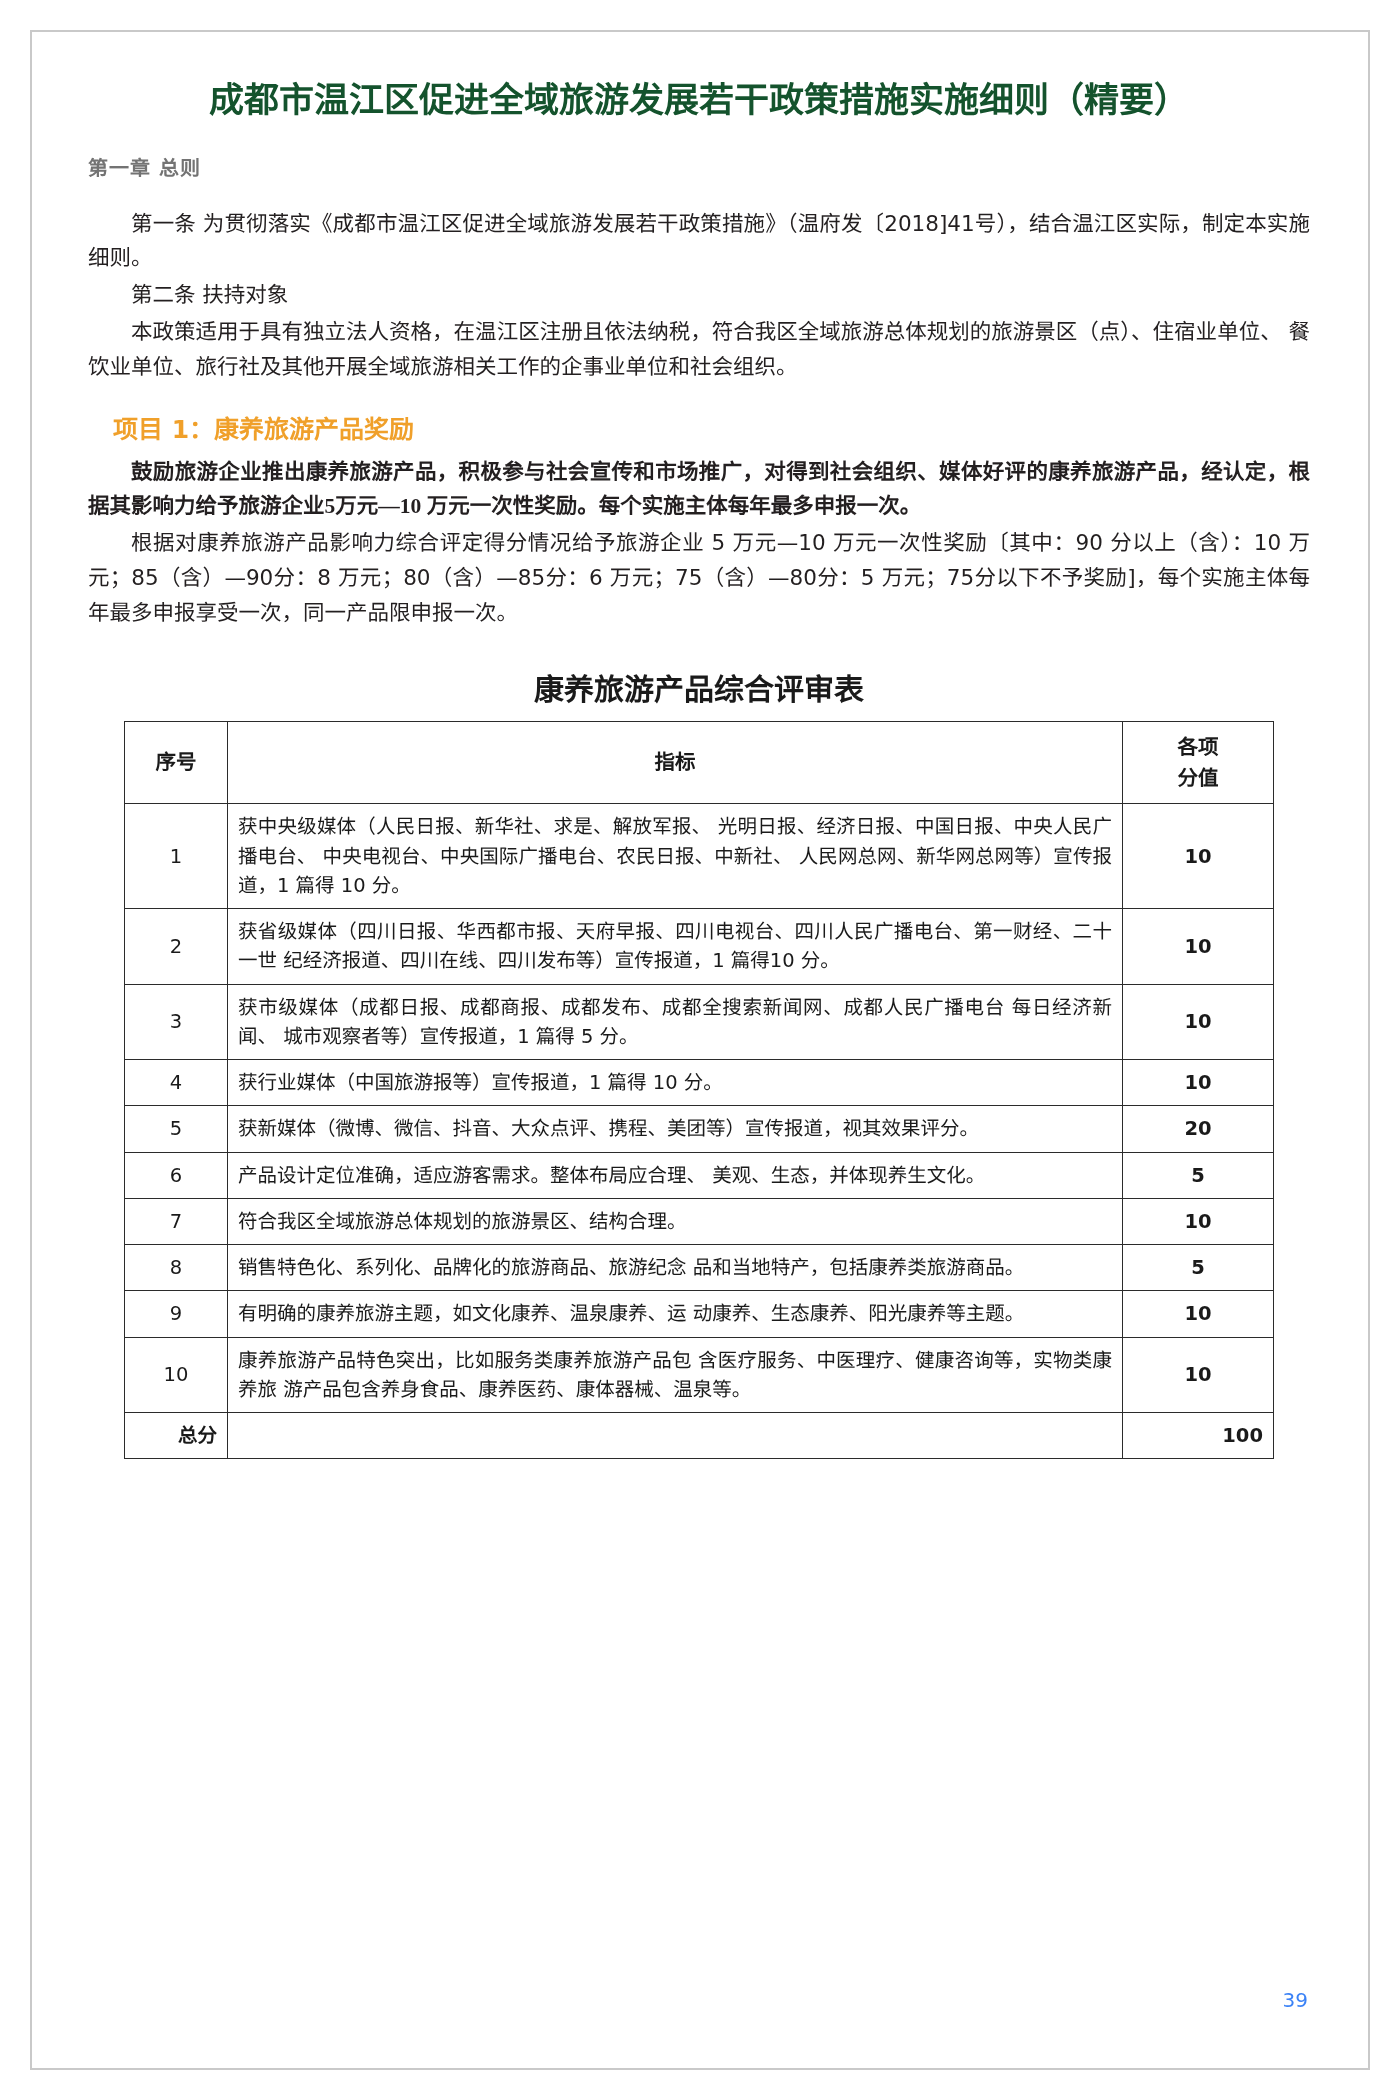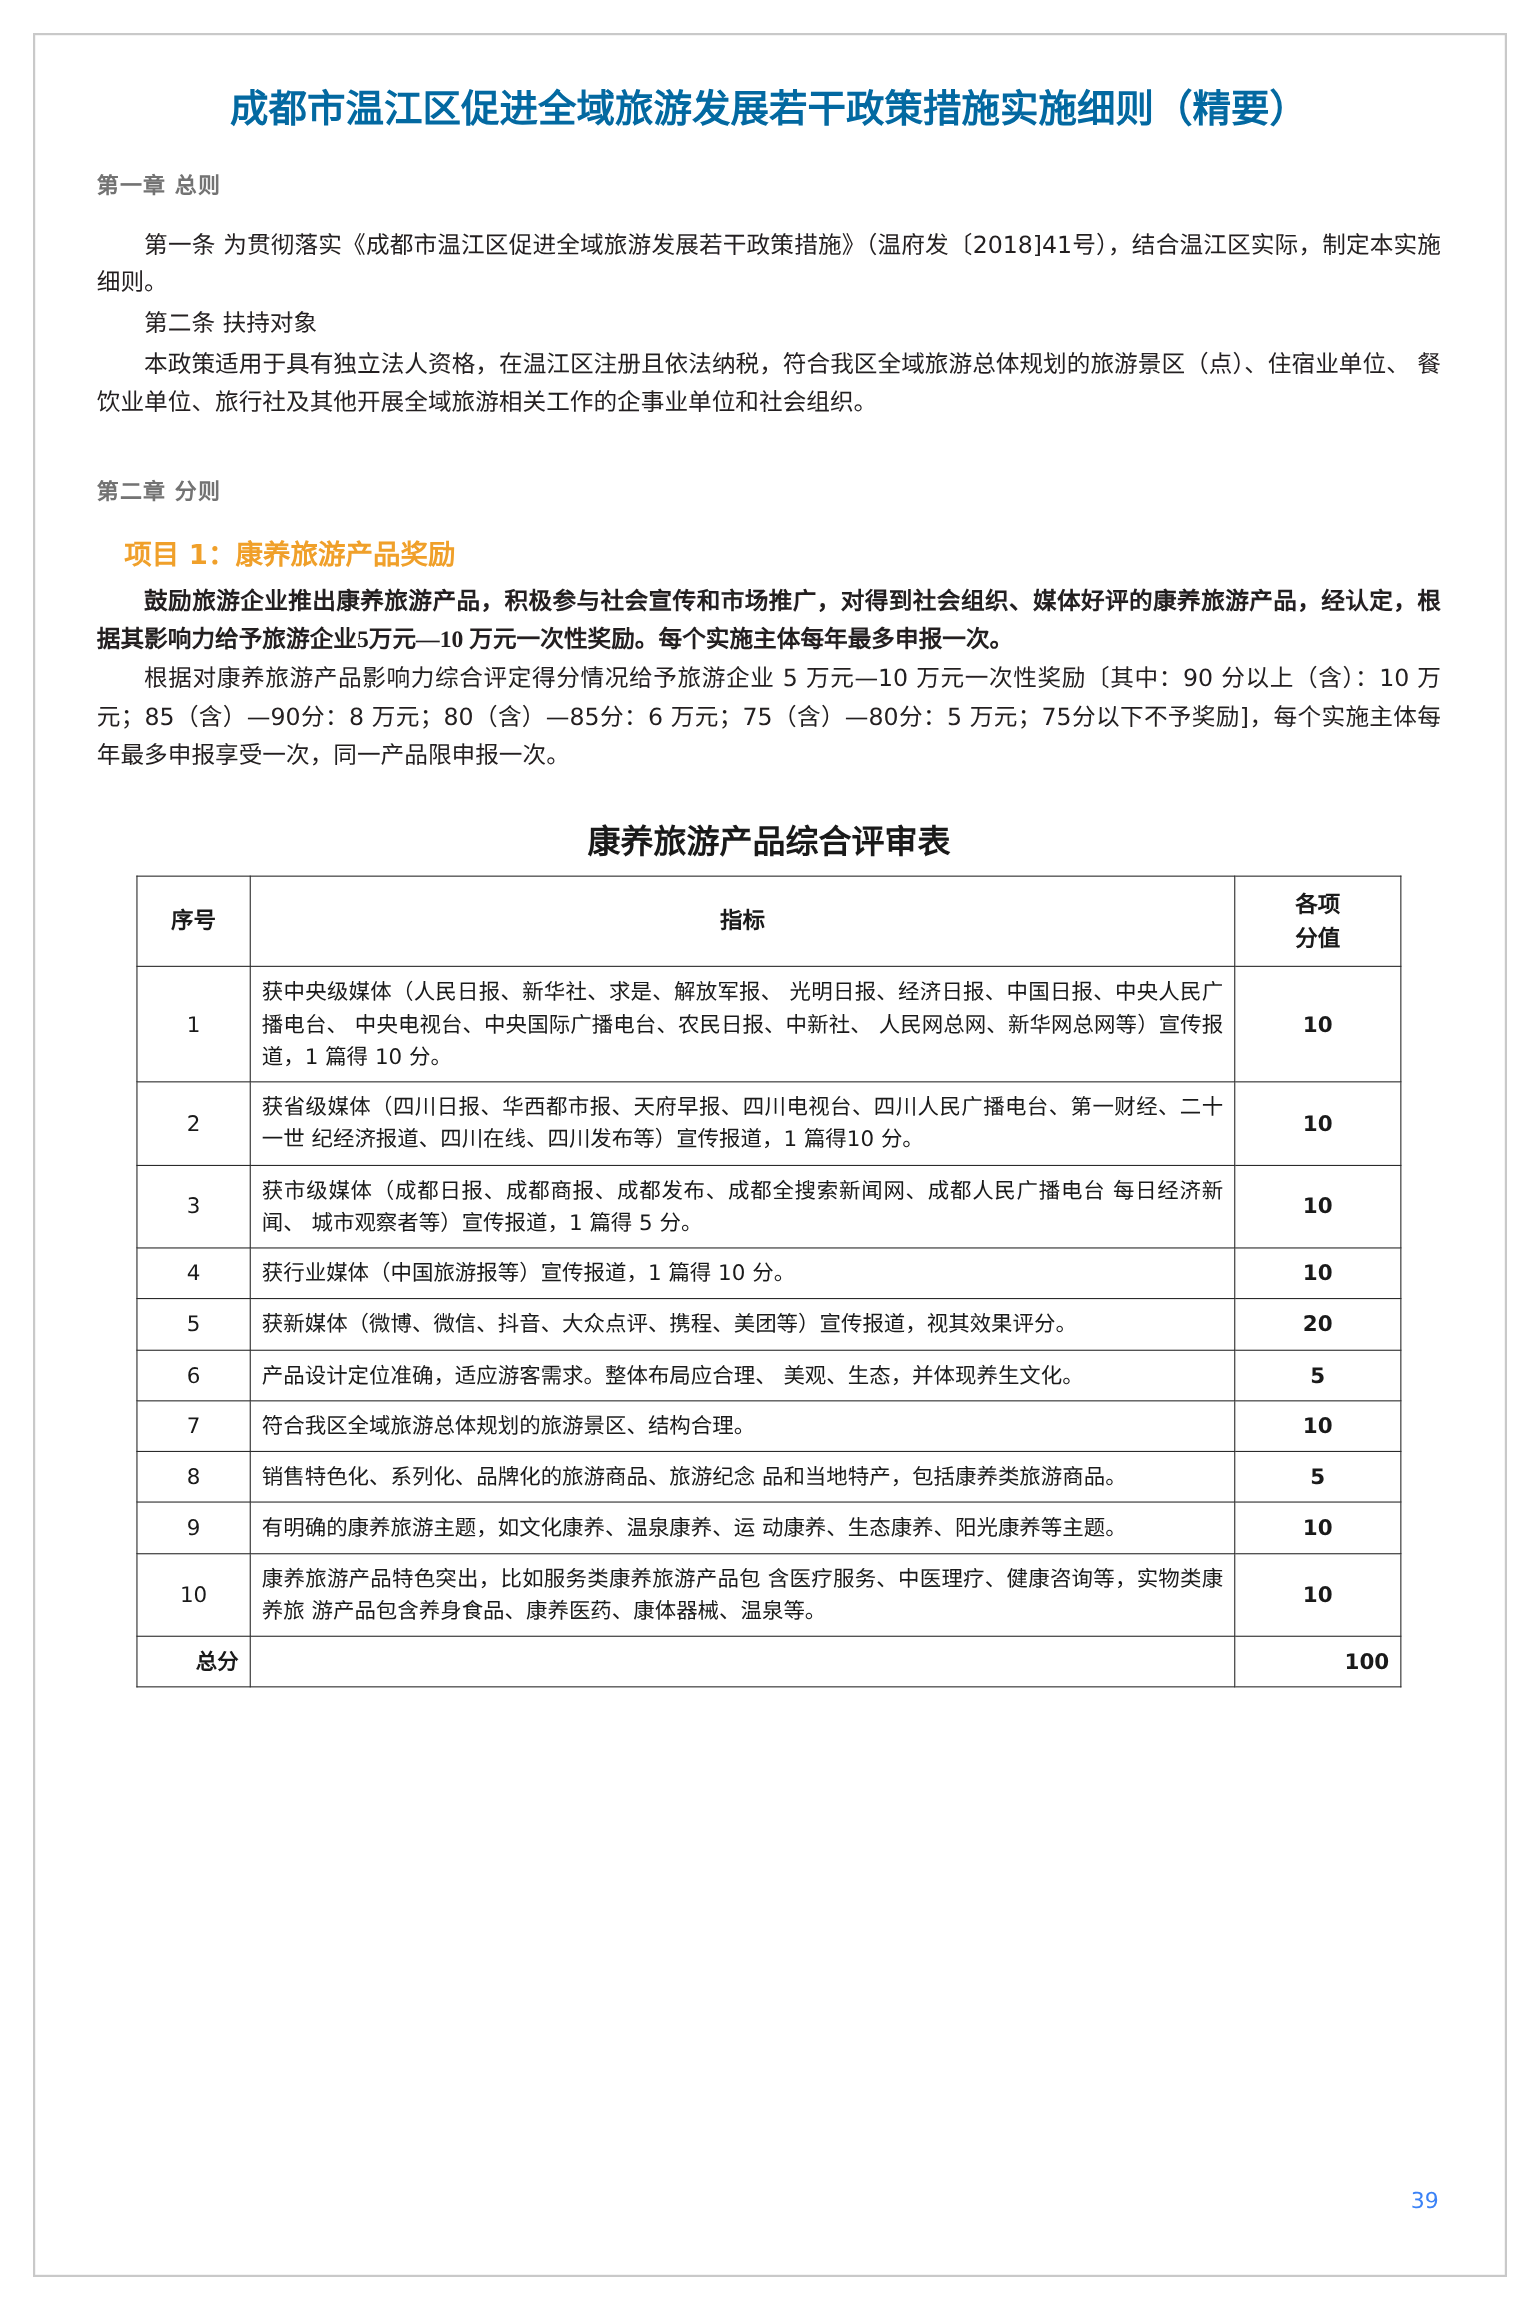--- a/index.html
+++ b/index.html
@@ -35,21 +35,21 @@
   .content {
     position: absolute;
     left: 88px;
     top: 78px;
     width: 1222px;
   }
   h1.doc-title {
     font-family: "DejaVu Sans", "Liberation Sans", sans-serif;
     font-size: 35px;
     font-weight: bold;
-    color: #0369a1;
+    color: #14532d;
     text-align: center;
     margin: 0 0 0 0;
     letter-spacing: 0px;
     line-height: 1.3;
   }
   .chapter {
     text-align: left;
     font-size: 20px;
     font-weight: bold;
     color: #737373;
@@ -131,21 +131,20 @@
   <div class="content">
 
     <h1 class="doc-title">成都市温江区促进全域旅游发展若干政策措施实施细则（精要）</h1>
 
     <div class="chapter">第一章  总则</div>
 
     <p class="body indent">第一条  为贯彻落实《成都市温江区促进全域旅游发展若干政策措施》（温府发〔2018]41号），结合温江区实际，制定本实施细则。</p>
     <p class="body indent">第二条  扶持对象</p>
     <p class="body indent">本政策适用于具有独立法人资格，在温江区注册且依法纳税，符合我区全域旅游总体规划的旅游景区（点）、住宿业单位、 餐饮业单位、旅行社及其他开展全域旅游相关工作的企事业单位和社会组织。</p>
 
-    <div class="chapter ch2">第二章  分则</div>
 
     <div class="project-title">项目 1：康养旅游产品奖励</div>
 
     <p class="body indent bold">鼓励旅游企业推出康养旅游产品，积极参与社会宣传和市场推广，对得到社会组织、媒体好评的康养旅游产品，经认定，根据其影响力给予旅游企业5万元—10 万元一次性奖励。每个实施主体每年最多申报一次。</p>
     <p class="body indent">根据对康养旅游产品影响力综合评定得分情况给予旅游企业 5 万元—10 万元一次性奖励〔其中：90 分以上（含）：10 万元；85（含）—90分：8 万元；80（含）—85分：6 万元；75（含）—80分：5 万元；75分以下不予奖励]，每个实施主体每年最多申报享受一次，同一产品限申报一次。</p>
 
     <div class="table-title">康养旅游产品综合评审表</div>
 
     <table class="review">
       <thead>

